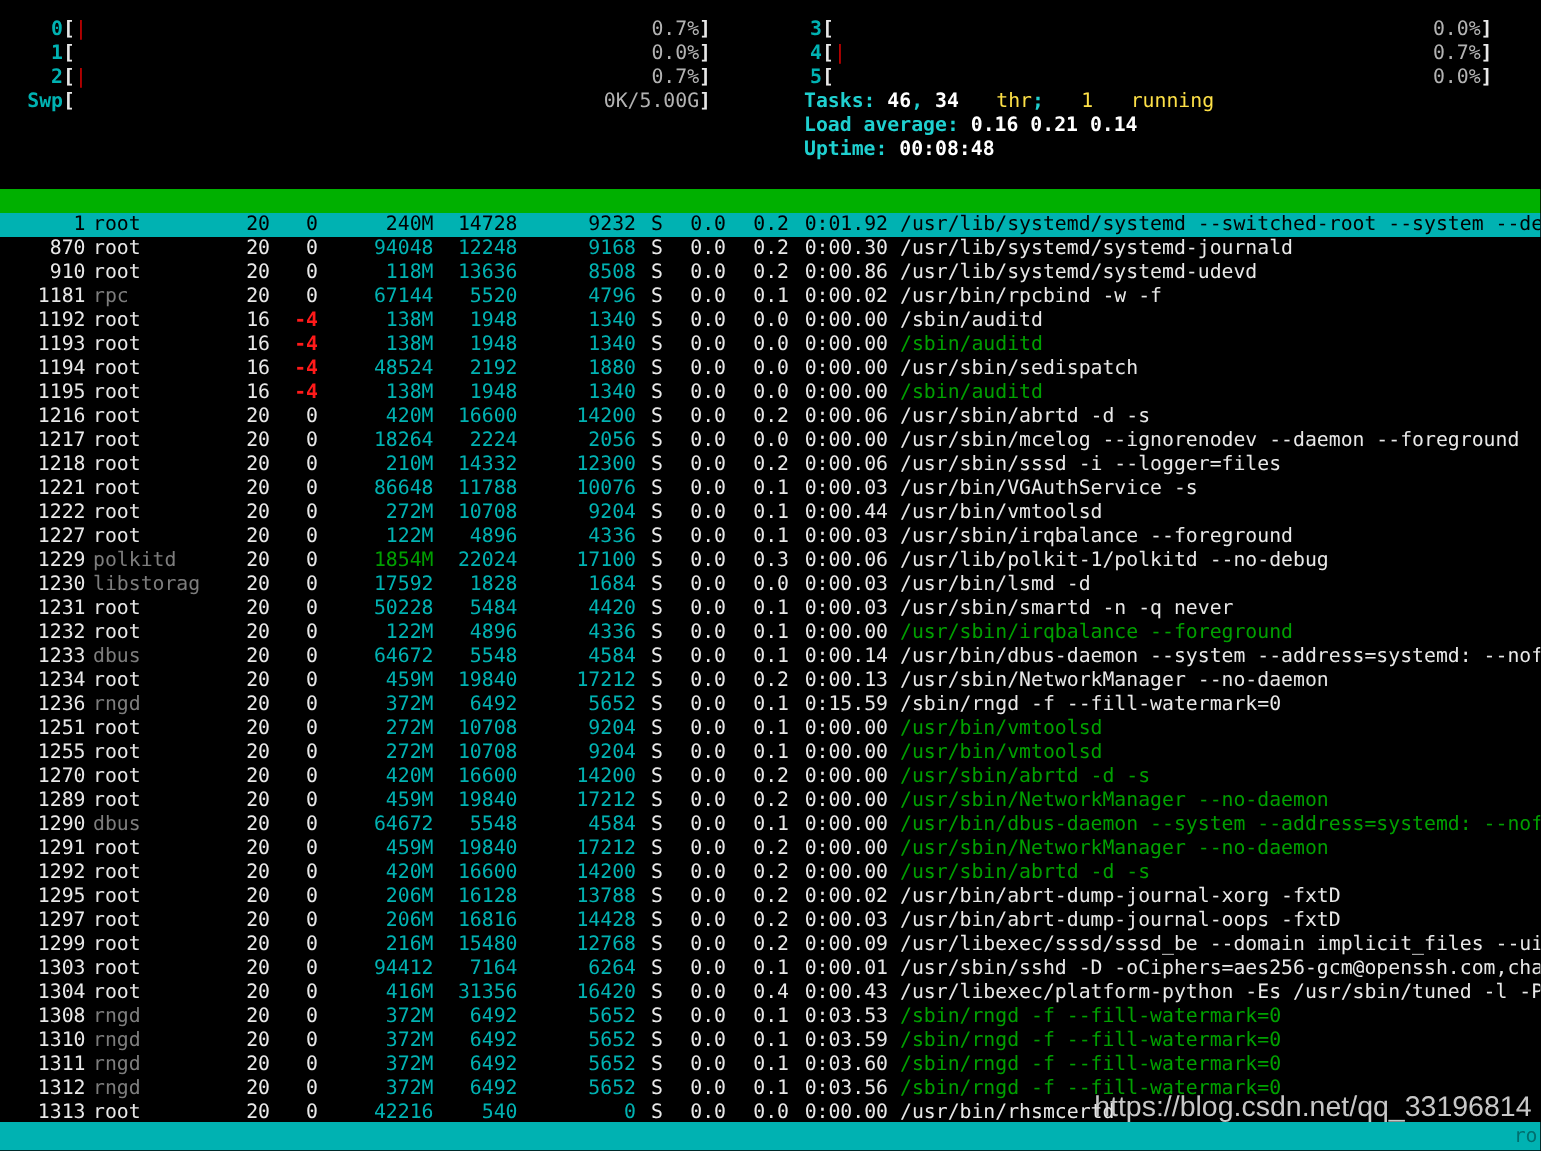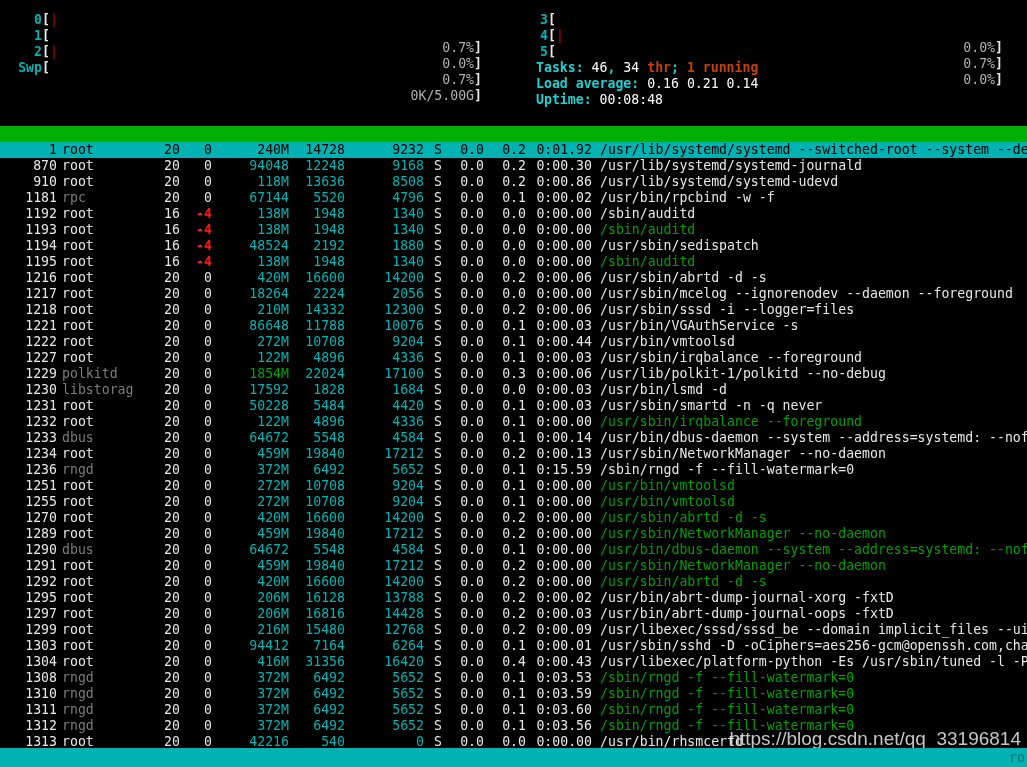--- a/index.html
+++ b/index.html
@@ -20,24 +20,24 @@
     position: relative;
     width: 1027px;
     height: 767px;
     background: #000000;
   }
 
   
   .c-cyan   { color: #00b2b2; }
   .c-cyan-b { color: #1fd0d0; font-weight: bold; }
   .c-green  { color: #00a000; }
-  .c-green-b{ color: #c2410c; font-weight: bold; }
+  .c-green-b{ color: #fde047; font-weight: normal; padding-left: 17px; }
   .c-dgrey  { color: #7d7d7d; }
   .c-white  { color: #e8e8e8; }
-  .c-white-b{ color: #ffffff; font-weight: normal; }
+  .c-white-b{ color: #ffffff; font-weight: bold; }
   .c-red    { color: #cc0000; }
   .c-red-b  { color: #ff1a1a; font-weight: bold; }
   .c-blue   { color: #0000dd; }
   .c-orange { color: #b35c00; }
 
   
   .meters {
     position: absolute;
     top: 12px; left: 0;
     width: 1027px;
@@ -53,25 +53,24 @@
     display: block;
   }
   .meter .label { color: #00b2b2; font-weight: bold; }
   .meter .brk   { color: #e8e8e8; font-weight: bold; }
   .meter .gauge {
     display: inline-block;
     white-space: pre;
   }
   .meter .pct {
     position: absolute;
-    right: 24px;
+    right: 32px;
     top: 0;
     color: #b2b2b2;
     white-space: pre;
-    margin-top: 28px;
   }
   .meter .pct-close { color: #e8e8e8; font-weight: bold; }
 
   .info-line { white-space: pre; height: 16px; }
 
   
   .table {
     position: absolute;
     top: 126px; left: 0;
     width: 1027px;

